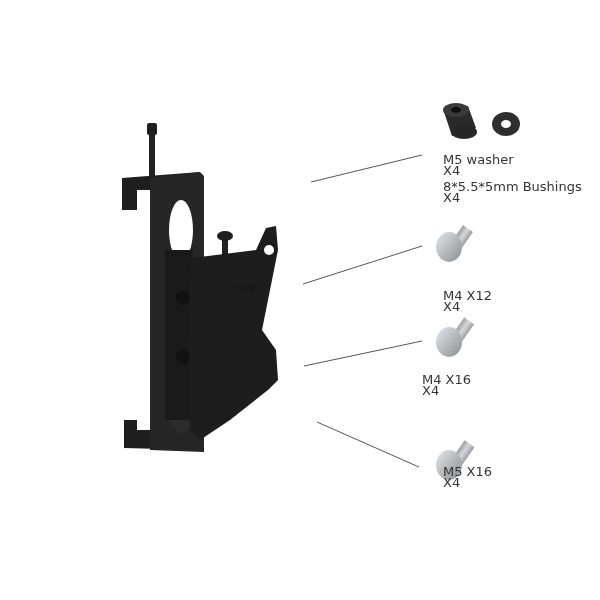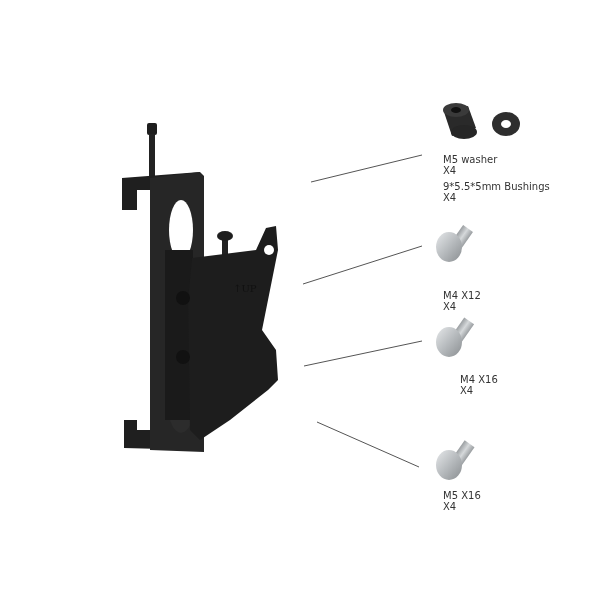--- a/index.html
+++ b/index.html
@@ -1,18 +1,18 @@
 <!DOCTYPE html>
 <html><head>
 <meta charset="utf-8">
 <style>
   html, body { margin:0; padding:0; background:#ffffff; }
   body { width:600px; height:600px; position:relative; overflow:hidden; font-family:"DejaVu Sans", sans-serif; }
   .stage { position:absolute; left:0; top:0; width:600px; height:600px; }
-  .label { position:absolute; font-size:10px; line-height:11px; color:#333; white-space:nowrap; }
+  .label { position:absolute; font-size:13px; line-height:11px; color:#333; white-space:nowrap; }
   .label span { display:block; }
 </style>
 </head>
 <body>
 
 <div class="stage">
   <svg width="600" height="600" viewBox="0 0 600 600" style="position:absolute;left:0;top:0">
     <defs>
       <linearGradient id="screwG" x1="0" y1="0" x2="1" y2="1">
         <stop offset="0" stop-color="#e6e8ea"></stop>
@@ -76,28 +76,28 @@
       <rect x="455" y="441" width="12" height="30" fill="url(#shaftG)" transform="rotate(35 461 456)"></rect>
       <ellipse cx="449" cy="465" rx="13" ry="15" fill="url(#screwG)"></ellipse>
     </g>
   </svg>
 
   <div class="label" style="left:443px;top:154px">
     <span>M5 washer</span>
     <span>X4</span>
   </div>
   <div class="label" style="left:443px;top:181px">
-    <span>9*5.5*5mm Bushings</span>
+    <span>8*5.5*5mm Bushings</span>
     <span>X4</span>
   </div>
   <div class="label" style="left:443px;top:290px">
     <span>M4 X12</span>
     <span>X4</span>
   </div>
-  <div class="label" style="left:460px;top:374px">
+  <div class="label" style="left:422px;top:374px">
     <span>M4 X16</span>
     <span>X4</span>
   </div>
-  <div class="label" style="left:443px;top:490px">
+  <div class="label" style="left:443px;top:466px">
     <span>M5 X16</span>
     <span>X4</span>
   </div>
 </div>
 
 </body></html>

